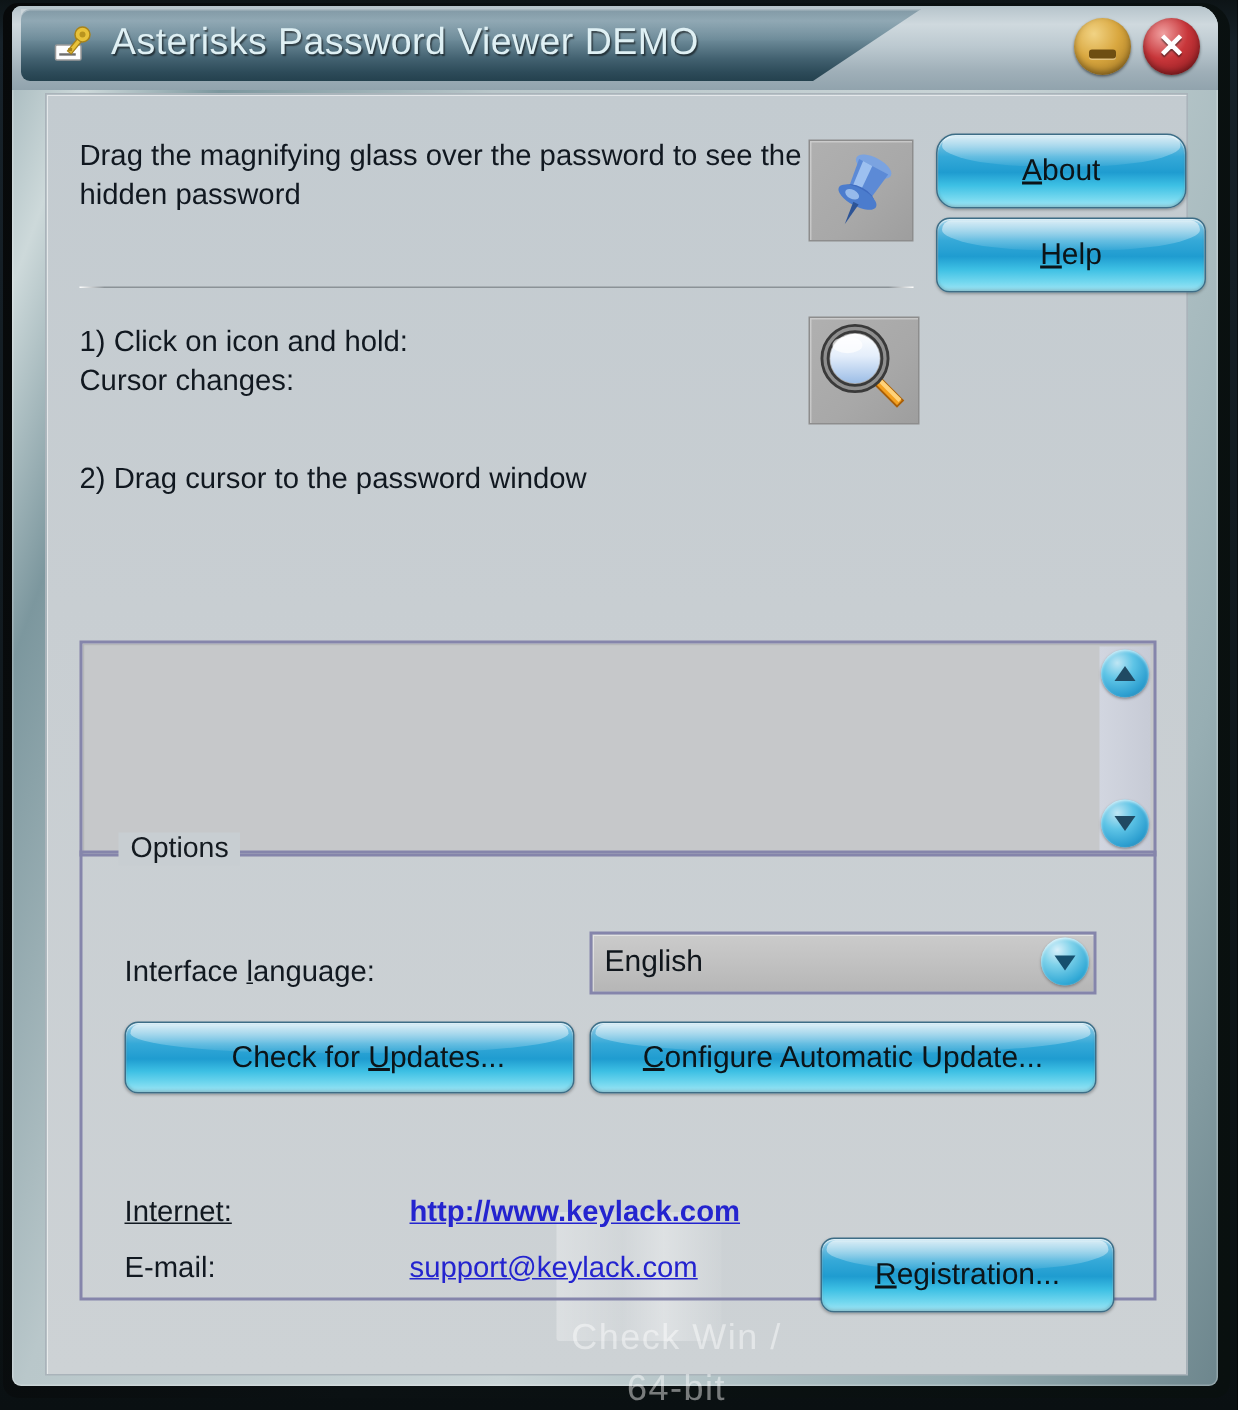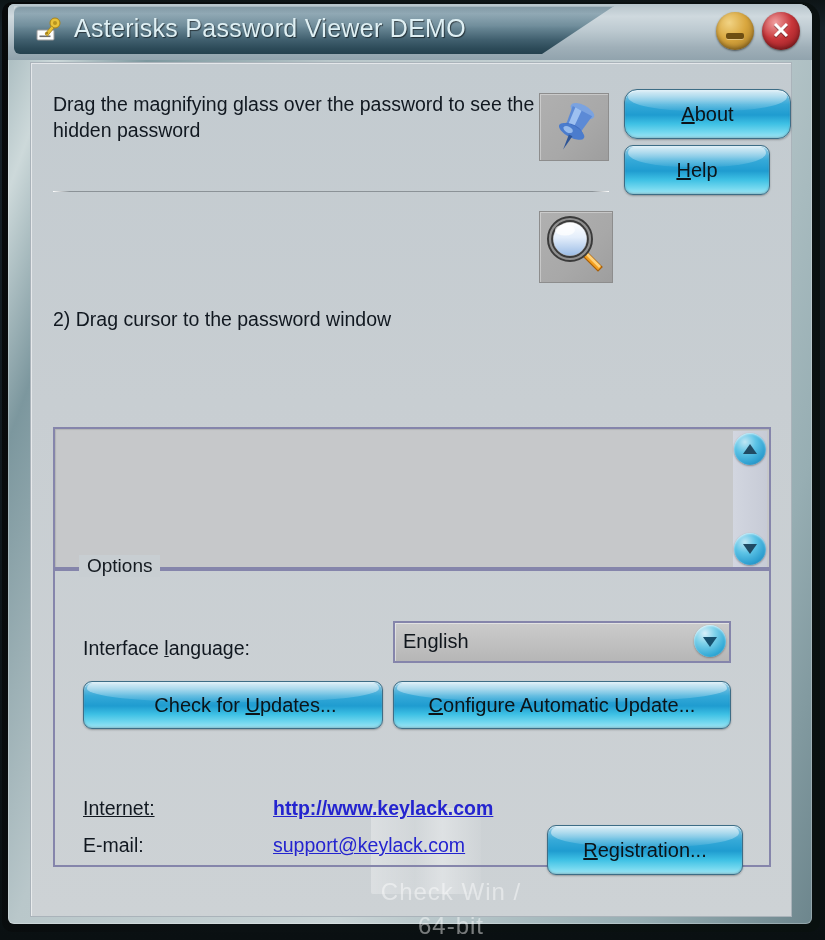--- a/index.html
+++ b/index.html
@@ -180,21 +180,21 @@
     content:"";
     position:absolute; left:3px; right:3px; top:1px; height:42%;
     border-radius: 7px 7px 50% 50%/7px 7px 16px 16px;
     background: linear-gradient(180deg, rgba(255,255,255,.62), rgba(255,255,255,.06));
     pointer-events: none;
   }
   .aqua-btn .lbl { position: relative; z-index: 2; }
   .aqua-btn .u { text-decoration: underline; }
 
   #btn-about { left: 593px; top: 26px; width: 167px; height: 50px; border-radius: 13px; }
-  #btn-help  { left: 593px; top: 82px; width: 146px; height: 50px; }
+  #btn-help  { left: 593px; top: 82px; width: 180px; height: 50px; }
 
   #separator {
     position:absolute; left: 22px; top: 128px;
     width: 556px; height: 1px;
     background: linear-gradient(90deg,#ffffff 0%, #8b9297 3%, #8b9297 97%, #ffffff 100%);
   }
 
   .step {
     position: absolute;
     font-size: 19.5px; line-height: 26px;
@@ -356,20 +356,22 @@
 
     <button class="aqua-btn" id="btn-about">
       <span class="lbl"><span></span><span class="u">A</span><span>bout</span></span>
     </button>
     <button class="aqua-btn" id="btn-help">
       <span class="lbl"><span></span><span class="u">H</span><span>elp</span></span>
     </button>
 
     <div id="separator"></div>
 
+    <div class="step" id="step-1">1) Click on icon and hold:
+Cursor changes:</div>
 
     <div class="icon-box" id="glass-box">
       <svg width="72" height="70" viewBox="0 0 72 70">
         <g transform="translate(4,2)">
           <path d="M37 40 L54 57 L58 53 L41 36 Z" fill="#f4a020" stroke="#a95f08" stroke-width="1.2"></path>
           <path d="M39 38 L55 54 L57 52 L41 36 Z" fill="#ffd27a"></path>
           <circle cx="26" cy="25" r="20" fill="none" stroke="#3a3a3a" stroke-width="6"></circle>
           <circle cx="26" cy="25" r="20" fill="none" stroke="#8f8f8f" stroke-width="2.2"></circle>
           <circle cx="26" cy="25" r="16.5" fill="url(#lensgrad)"></circle>
           <defs>

